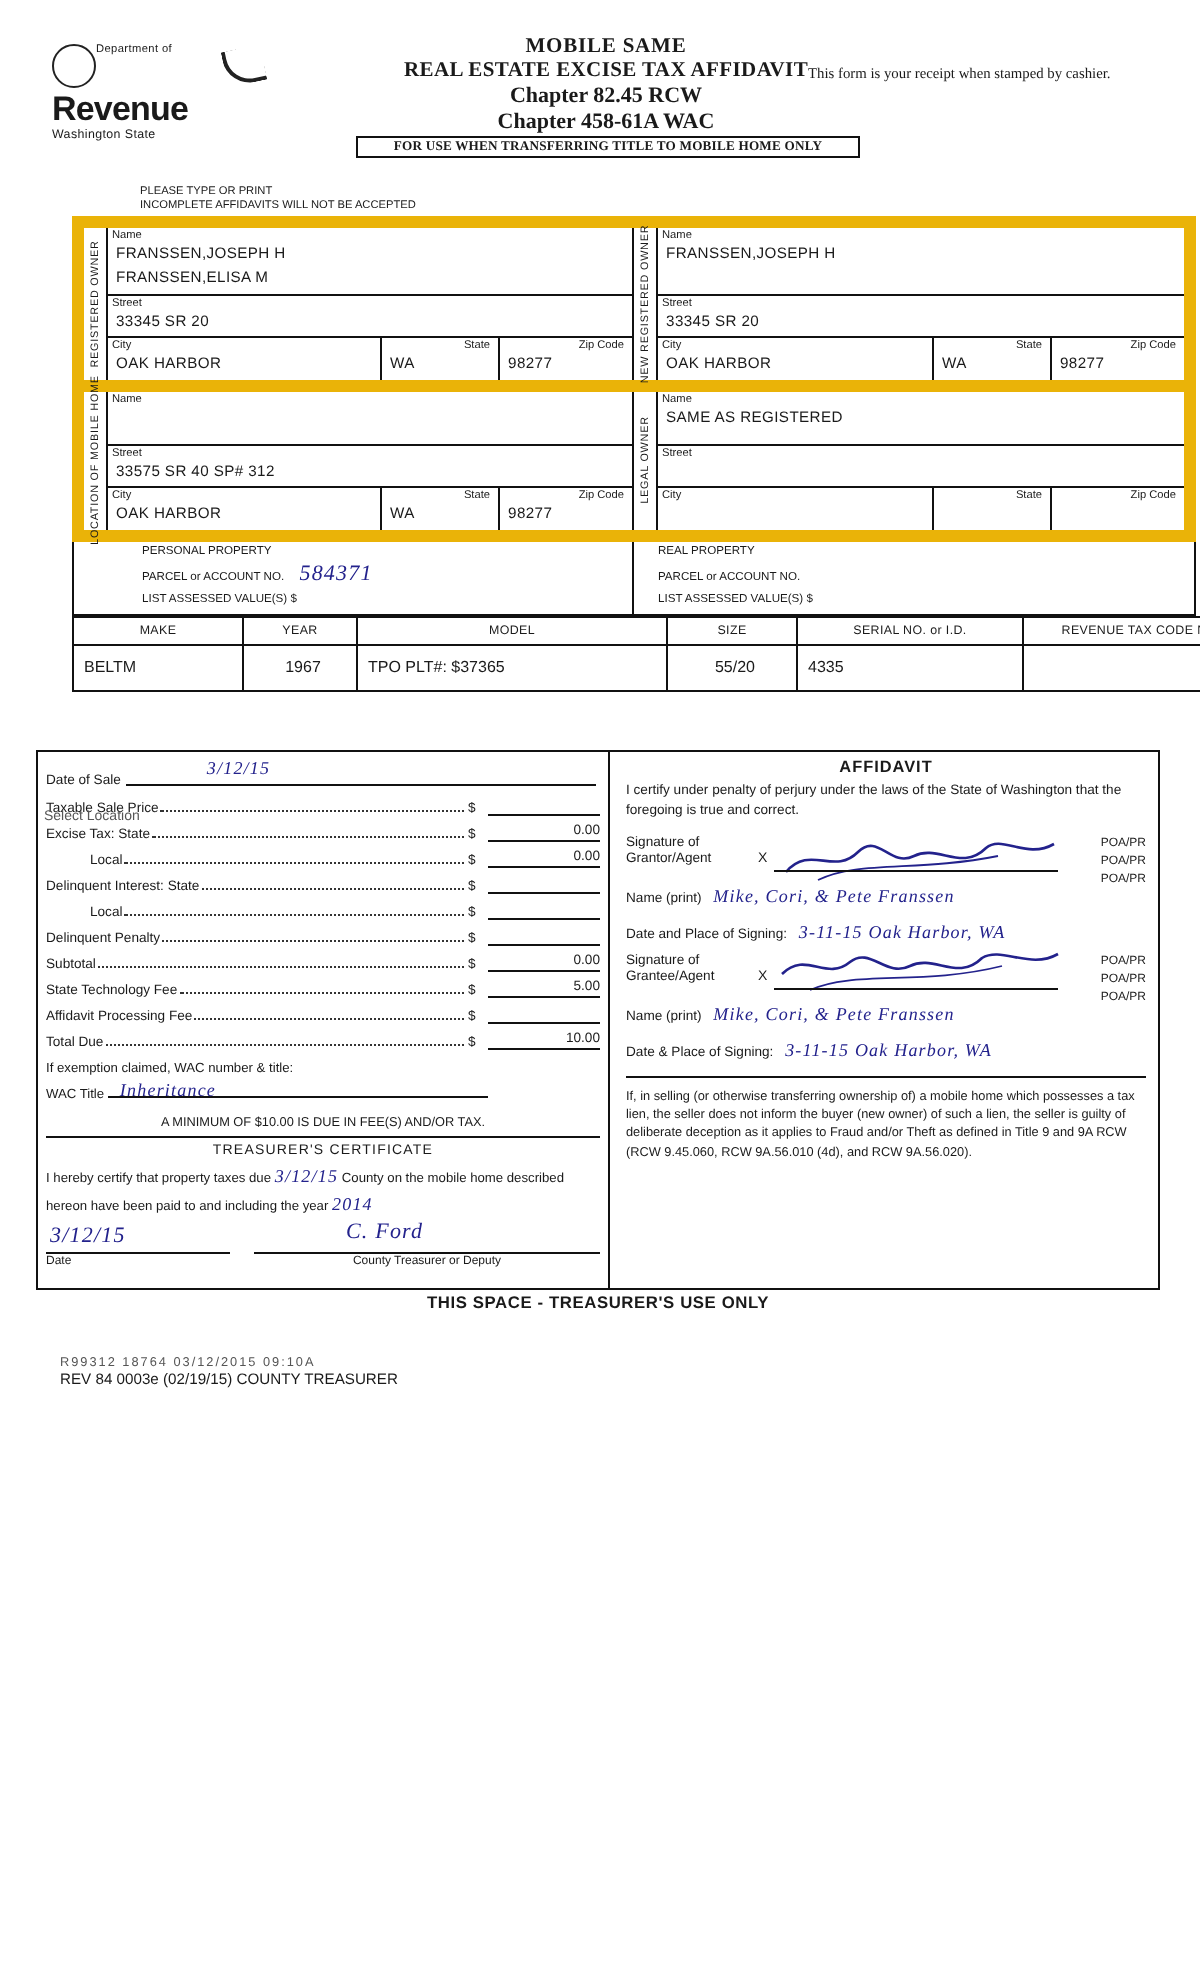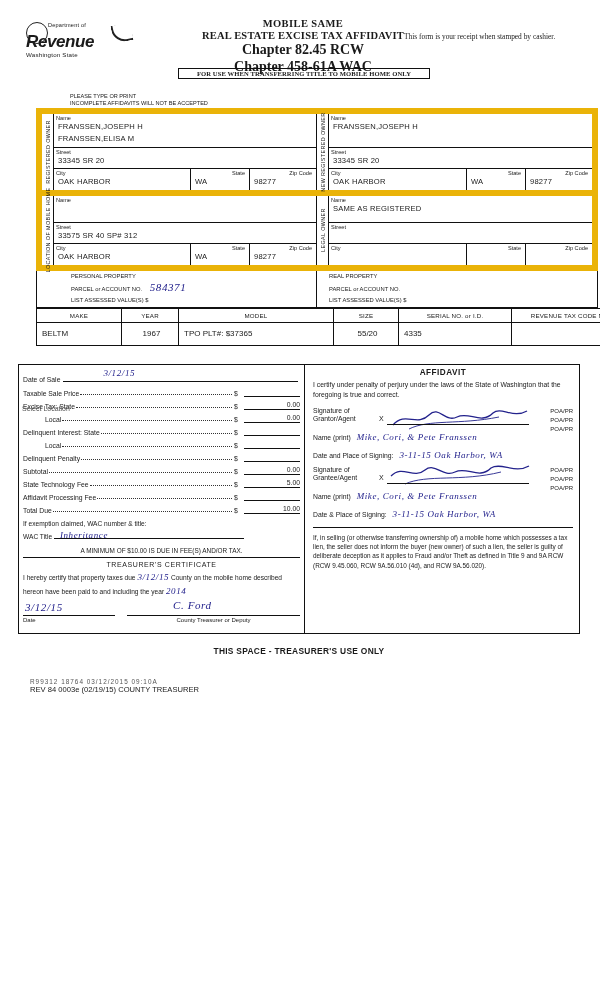--- a/index.html
+++ b/index.html
@@ -42,22 +42,21 @@
     letter-spacing: .2px;
     margin-left: 22px;
     font-family: "Liberation Sans", sans-serif;
   }
   .agency .rev {
     font-size: 17px;
     font-weight: bold;
     letter-spacing: -0.4px;
     font-family: "Liberation Sans", sans-serif;
     line-height: 1;
-    margin-top: 5px;
-    font-style: italic;
+    margin-top: 18px;
   }
   .agency .state {
     font-size: 6.2px;
     letter-spacing: .2px;
     font-family: "Liberation Sans", sans-serif;
     margin-top: 1px;
   }
   .agency .seal {
     position: absolute;
     left: 0px; top: 0px;
@@ -87,21 +86,21 @@
     font-variant: small-caps;
   }
   .t2 {
     font-size: 10.5px;
     font-weight: bold;
     letter-spacing: .2px;
     font-variant: small-caps;
     margin-top: 1px;
   }
   .t3, .t4 {
-    font-size: 14px;
+    font-size: 11px;
     font-weight: bold;
     margin-top: 1px;
   }
   .receipt {
     position: absolute;
     right: 0px; top: 22px;
     width: 178px;
     font-size: 7.4px;
     line-height: 1.25;
   }
@@ -497,21 +496,21 @@
           <td style="text-align:center">1967</td>
           <td>TPO PLT#: $37365</td>
           <td style="text-align:center">55/20</td>
           <td>4335</td>
           <td></td>
         </tr>
       </tbody>
         </table>
     </div>
 
-    <div class="lower" style="left:0; top:354px; width:562px;">
+    <div class="lower" style="left:0; top:365px; width:562px;">
       <div class="lleft">
 
         <div class="datesale">
           <span class="nm">Date of Sale</span>
           <span class="dots">
               <span class="hand sm" style="position:absolute; left:40px; top:-4px;">3/12/15</span>
             </span>
         </div>
 
         <div class="moneyrow">

